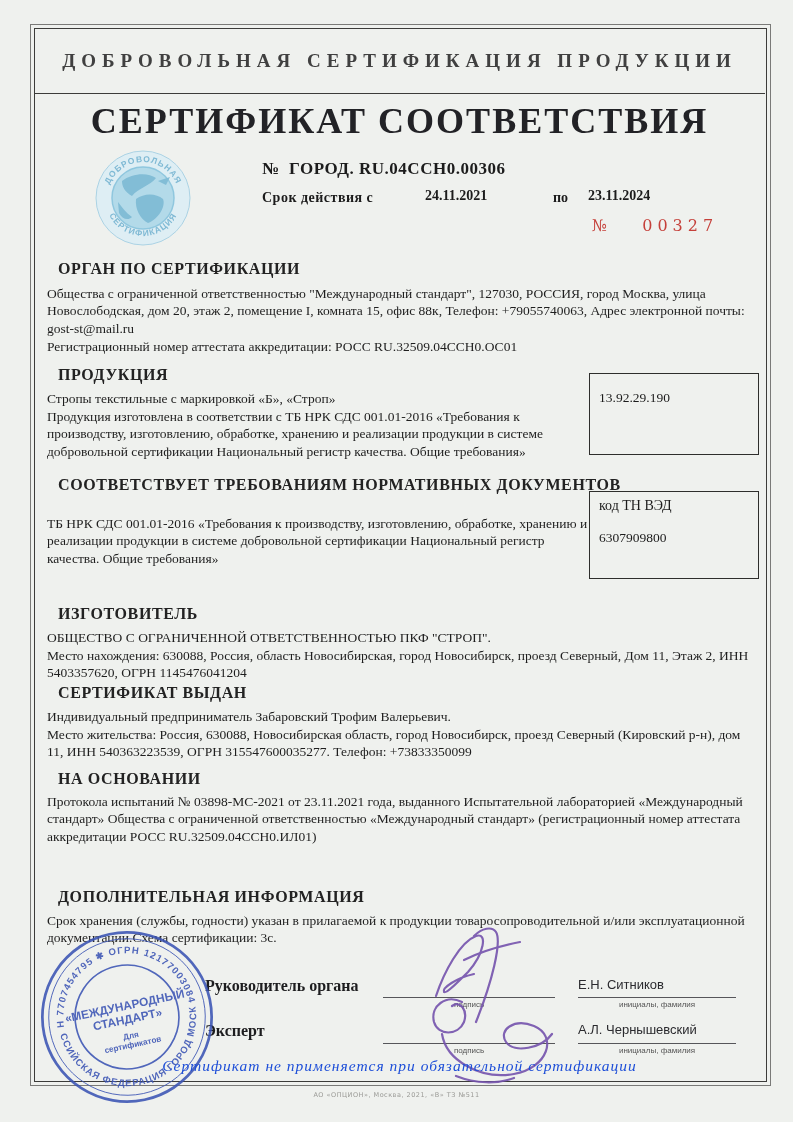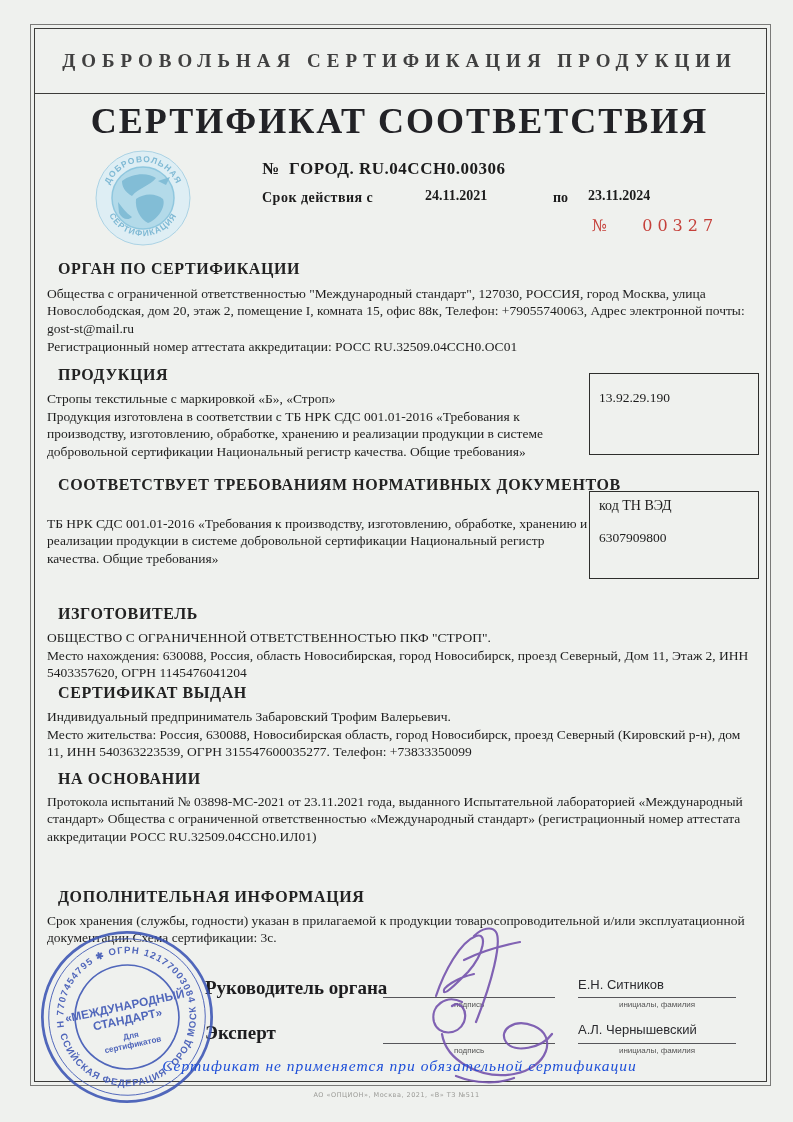--- a/index.html
+++ b/index.html
@@ -32,21 +32,21 @@
     position:absolute;left:592px;top:216px;
     font-family:"DejaVu Serif",serif;
     font-size:16px;color:#c5403a;letter-spacing:2px;white-space:nowrap;
   }
   .blank-no .digits{margin-left:26px;letter-spacing:5px;}
   .sec-h{position:absolute;font-size:16px;font-weight:bold;letter-spacing:0.6px;color:#222;}
   .sec-p{position:absolute;font-size:13.5px;line-height:1.28;color:#1e1e1e;}
   .code-box{position:absolute;left:589px;width:168px;border:1.5px solid #2e2e2c;background:transparent;}
   .code-box .cb-label{font-size:14px;padding:6px 0 0 9px;}
   .code-box .cb-value{font-size:13.5px;padding:16px 0 10px 9px;}
-  .sig-label{position:absolute;font-size:19px;font-weight:bold;color:#1d1d1f;}
+  .sig-label{position:absolute;font-size:16px;font-weight:bold;color:#1d1d1f;}
   .sig-line{position:absolute;border-top:1px solid #56565a;}
   .sig-cap{position:absolute;font-family:"Liberation Sans",sans-serif;font-size:8px;color:#555;text-align:center;}
   .sig-name{position:absolute;font-family:"Liberation Sans",sans-serif;font-size:13px;color:#2a2a2e;text-align:left;}
   .disclaimer{
     position:absolute;left:34px;top:1057px;width:731px;text-align:center;
     font-style:italic;font-size:15.5px;letter-spacing:1px;color:#1d4ed8;
   }
   .fine-print{
     position:absolute;left:0;top:1091px;width:793px;text-align:center;
     font-family:"DejaVu Sans",sans-serif;font-size:6.5px;color:#9a9a96;letter-spacing:0.5px;

